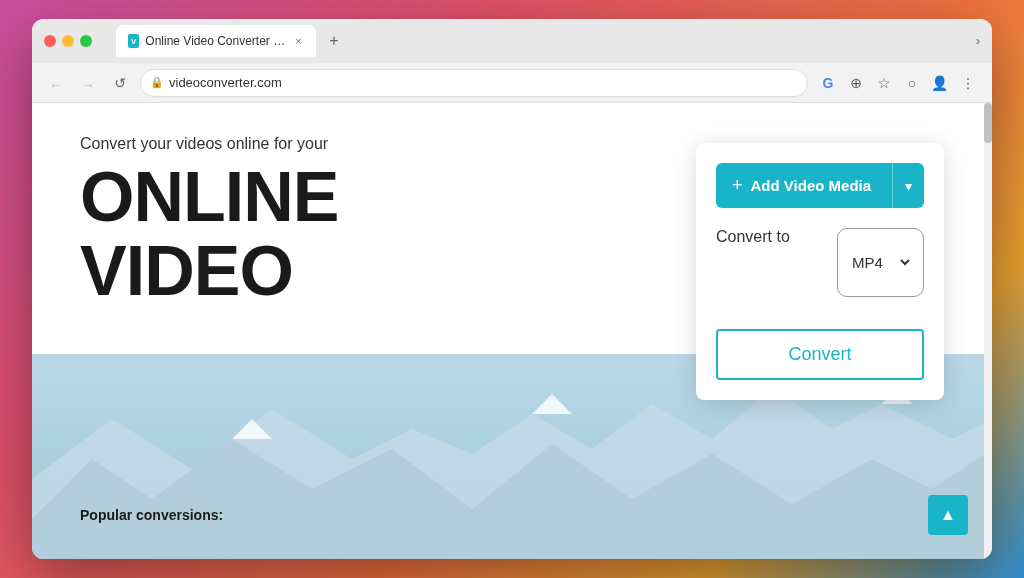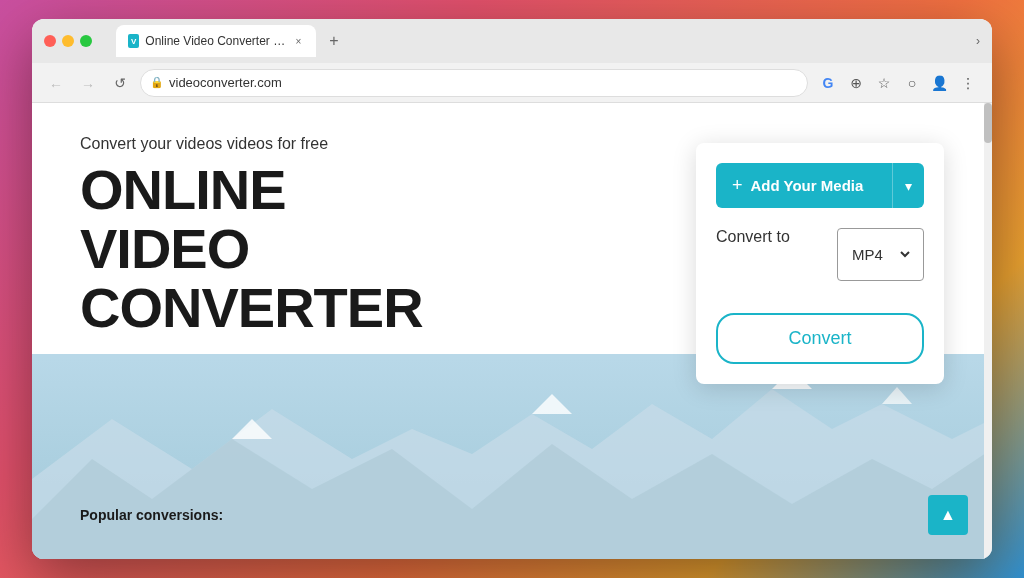--- a/index.html
+++ b/index.html
@@ -222,21 +222,21 @@
     }
 
     .tagline {
       font-size: 16px;
       color: #333;
       font-weight: 400;
       margin-bottom: 8px;
     }
 
     .hero-title {
-      font-size: 56px;
+      font-size: 70px;
       font-weight: 900;
       color: #1a1a1a;
       line-height: 1.05;
       letter-spacing: -1px;
     }
 
     .popular-section {
       position: absolute;
       bottom: 32px;
       left: 48px;
@@ -335,22 +335,22 @@
     .convert-to-label {
       font-size: 16px;
       color: #333;
       font-weight: 400;
     }
 
     .format-select {
       display: flex;
       align-items: center;
       border: 1px solid #999;
-      border-radius: 4px;
-      padding: 16px 10px;
+      border-radius: 10px;
+      padding: 24px 10px;
       gap: 6px;
       cursor: pointer;
       font-size: 15px;
       color: #333;
       background: #fff;
     }
 
     .format-select select {
       border: none;
       outline: none;
@@ -358,21 +358,21 @@
       color: #333;
       background: transparent;
       cursor: pointer;
     }
 
     .convert-btn {
       width: 100%;
       background: #fff;
       color: #1ab4c8;
       border: 2px solid #1ab4c8;
-      border-radius: 18px;
+      border-radius: 4px;
       padding: 13px;
       font-size: 18px;
       font-weight: 500;
       cursor: pointer;
       text-align: center;
     }
 
     
     .scroll-top-btn {
       position: absolute;
@@ -459,25 +459,24 @@
       <span class="toolbar-icon">☆</span>
       <span class="toolbar-icon">○</span>
       <span class="toolbar-icon">👤</span>
       <span class="toolbar-icon">⋮</span>
     </div>
   </div>
 
   <div class="page-content">
 
     <div class="hero-section">
-      <p class="tagline">Convert your videos videos for free</p>
+      <p class="tagline">Convert your videos online for your</p>
       <h1 class="hero-title">
         <span>ONLINE</span><br>
         <span>VIDEO</span><br>
-        <span>CONVERTER</span>
       </h1>
     </div>
 
     <div class="mountain-bg">
       <svg class="mountain-svg" viewBox="0 0 960 200" preserveAspectRatio="xMidYMax meet" xmlns="http://www.w3.org/2000/svg">
         <defs>
           <linearGradient id="skyGrad" x1="0" y1="0" x2="0" y2="1">
             <stop offset="0%" stop-color="#b8d8e8"></stop>
             <stop offset="100%" stop-color="#a0c8d8"></stop>
           </linearGradient>
@@ -497,21 +496,21 @@
 
     <div class="popular-section">
       <p class="popular-label">Popular conversions:</p>
     </div>
 
     <div class="converter-widget">
       
       <div class="add-media-row">
         <button class="add-media-btn">
           <span class="plus-icon">+</span>
-          <span>Add Your Media</span>
+          <span>Add Video Media</span>
         </button>
         <button class="add-media-dropdown">
           <span>▾</span>
         </button>
       </div>
 
       
       <div class="convert-to-row">
         <span class="convert-to-label">Convert to</span>
         <div class="format-select">

